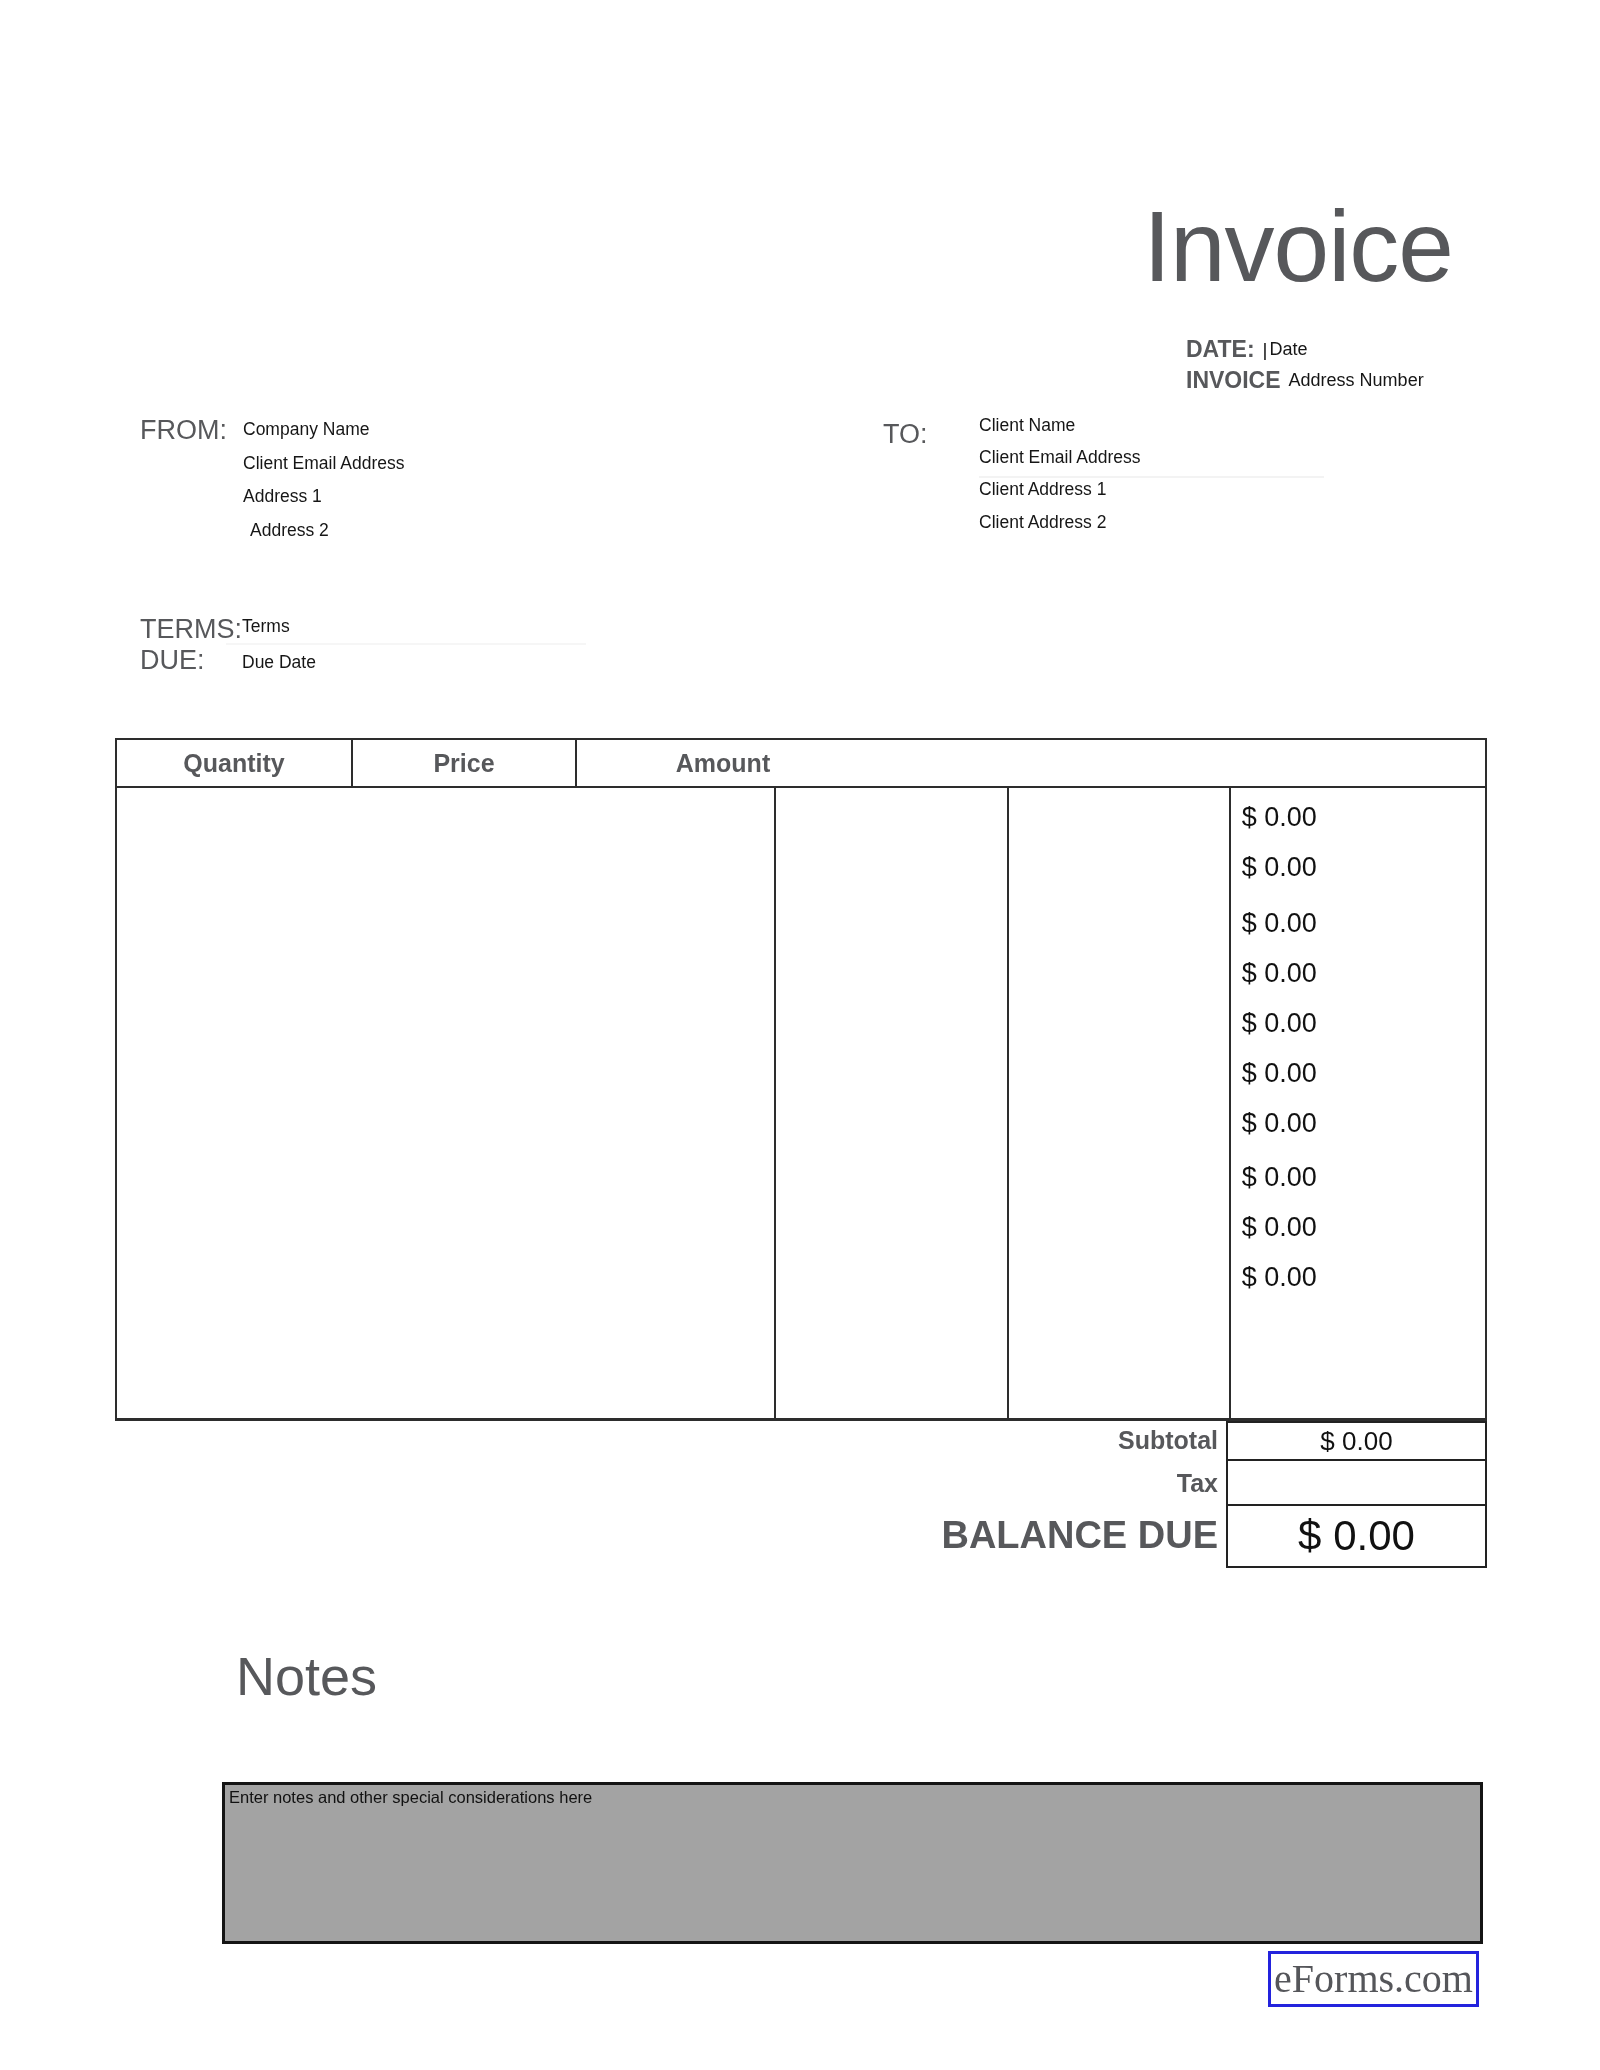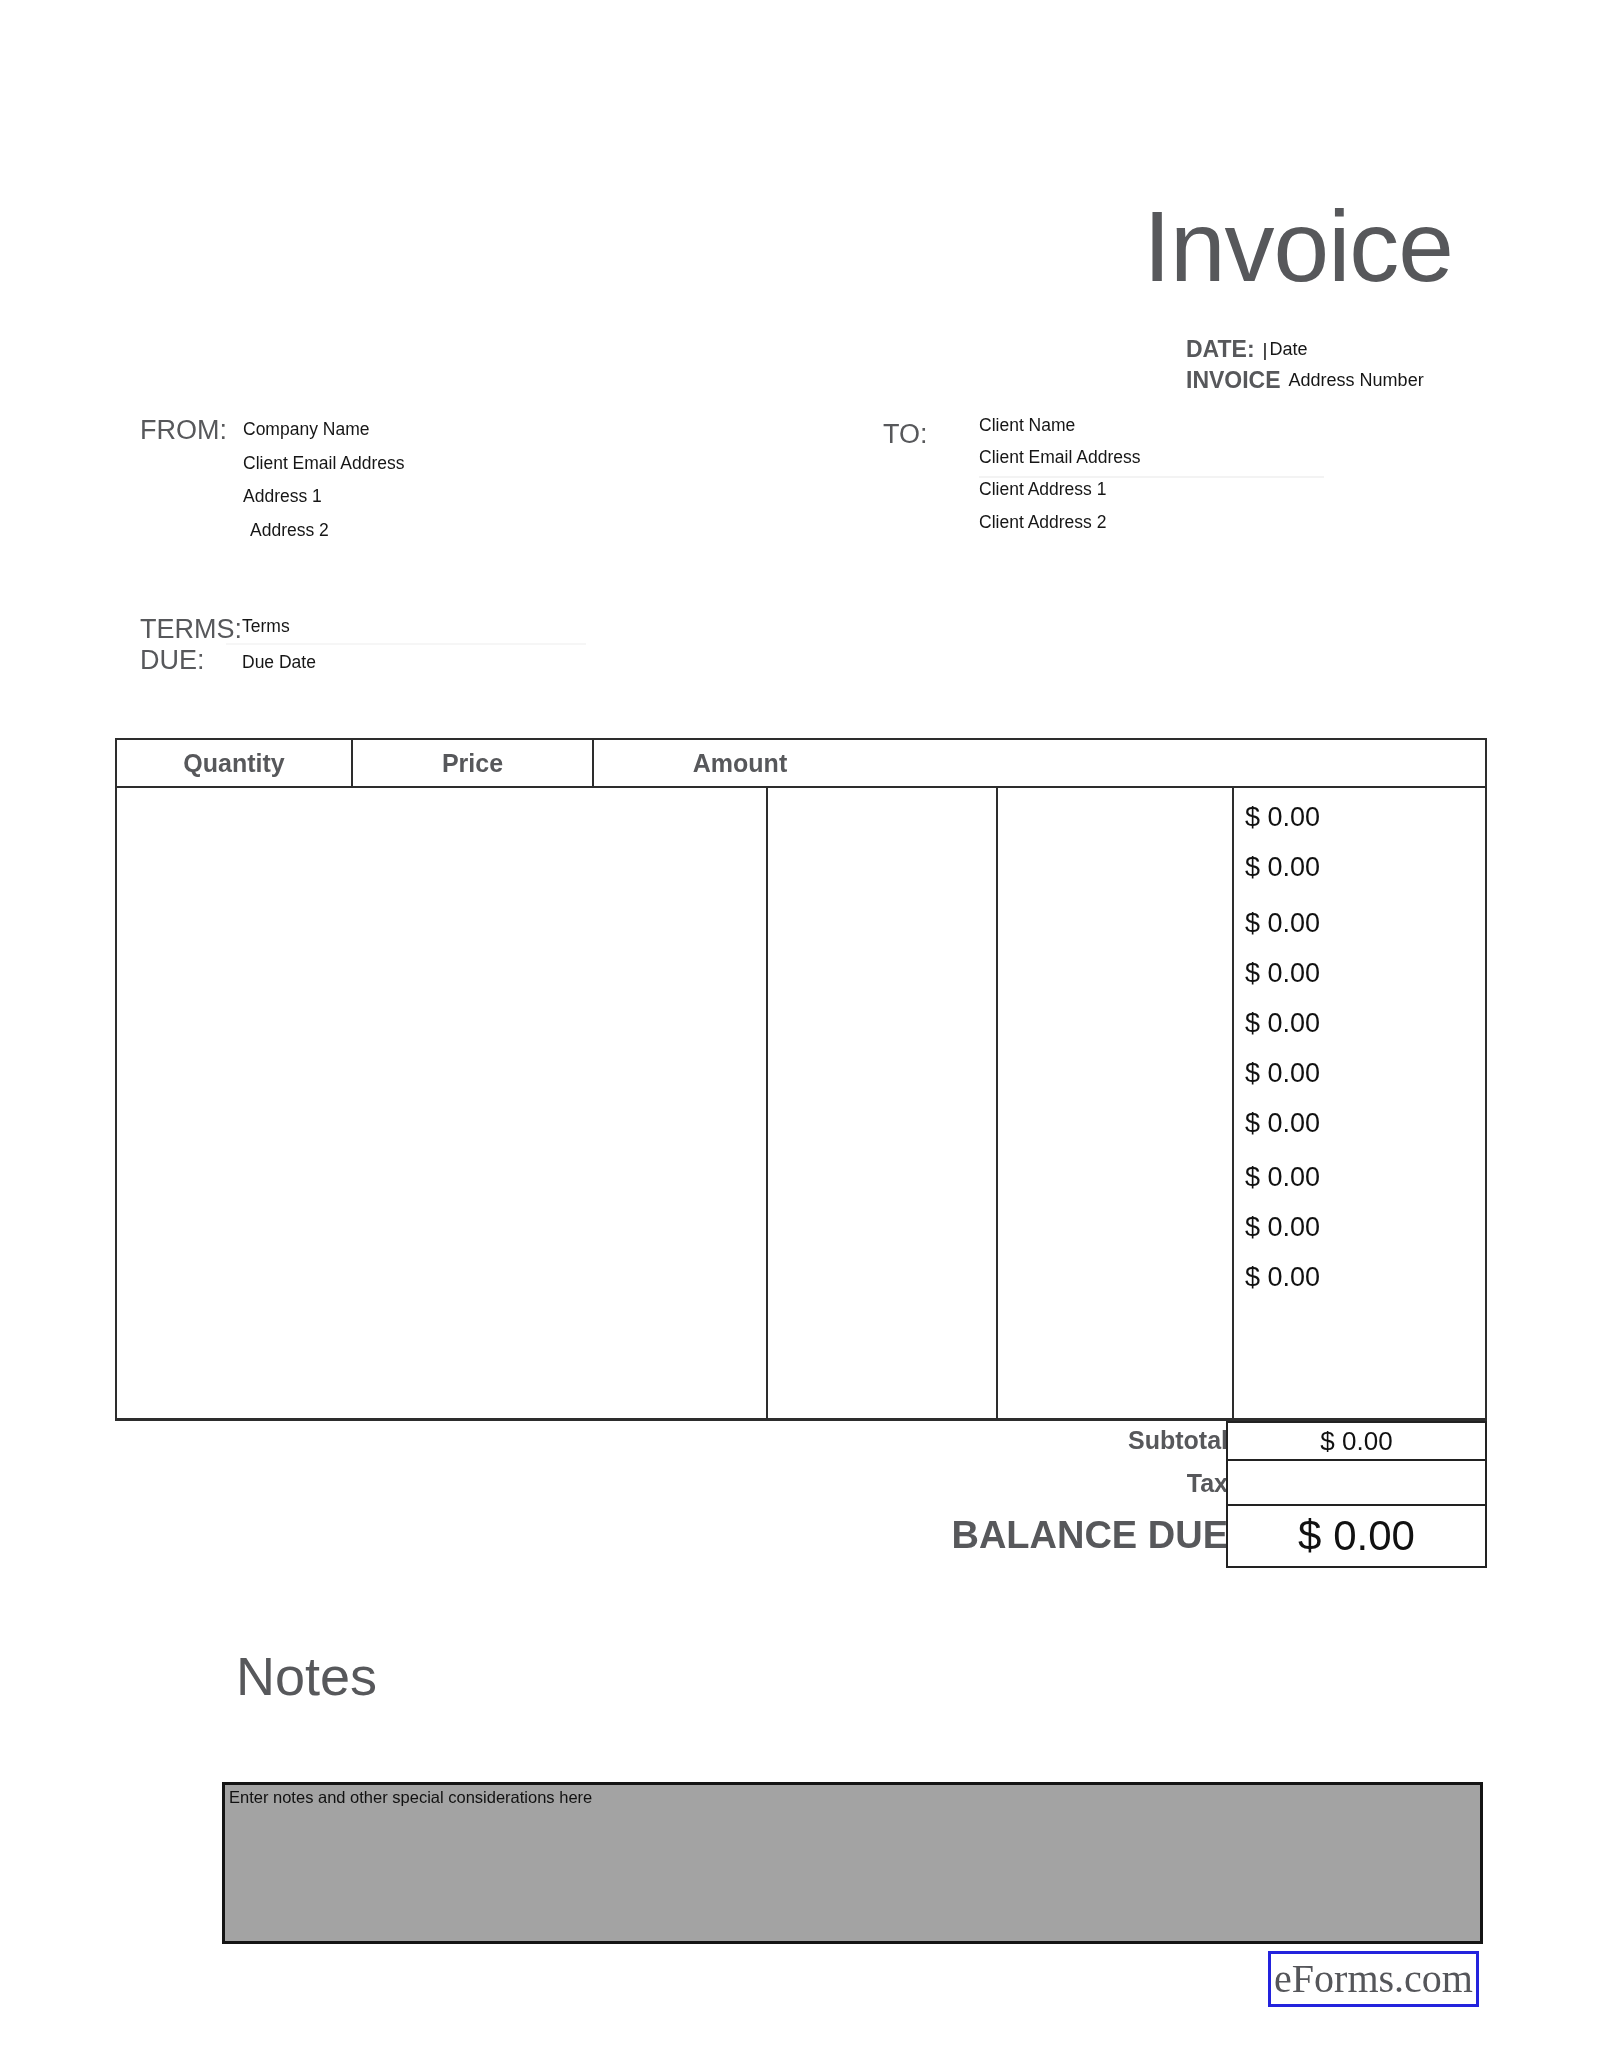--- a/index.html
+++ b/index.html
@@ -93,35 +93,35 @@
   .th:last-child{border-right:none;padding-left:35px;}
   .tbody{display:flex;height:630px;}
   .col{
     box-sizing:border-box;
     border-right:2px solid #2d2d2d;
     height:100%;
   }
   .col:last-child{border-right:none;}
   .w-desc{width:666px;}
   .w-qty{width:236px;text-align:center;}
-  .w-price{width:241px;}
+  .w-price{width:224px;}
   .w-amt{width:257px;}
   .amount-list{padding-top:4px;}
   .amount-row{
     height:50px;
     display:flex;
     align-items:center;
     padding-left:11px;
     font-size:27px;
     color:#111111;
   }
   
   .sum-label{
     position:absolute;
-    right:372px;
+    right:382px;
     text-align:right;
     font-weight:700;
     color:#57585b;
     font-size:25px;
     white-space:nowrap;
   }
   .balance-label{font-size:38px;}
   .sum-box{
     position:absolute;
     left:1226px;

